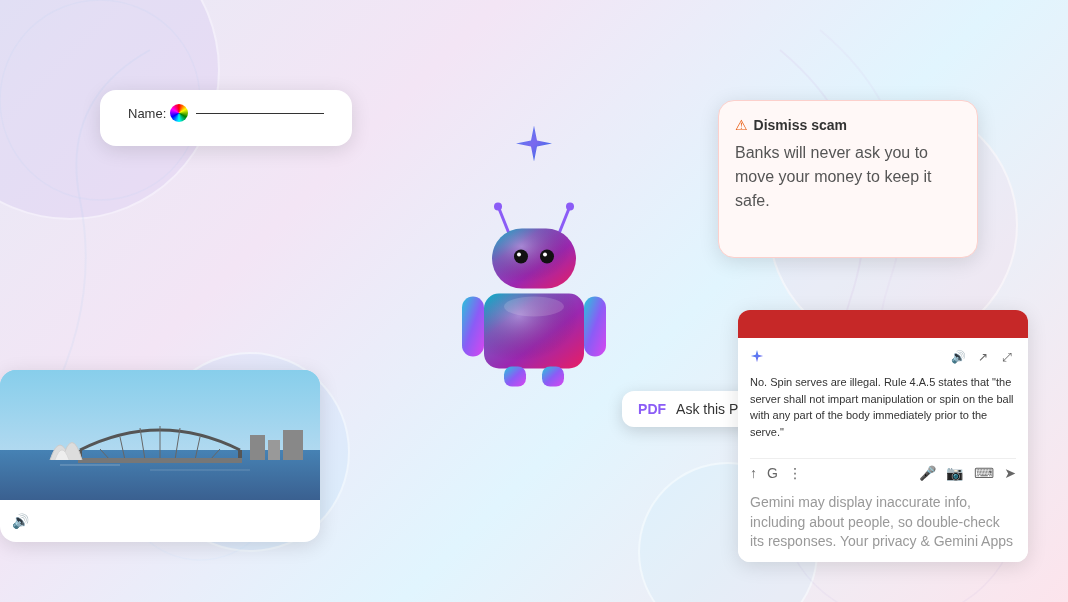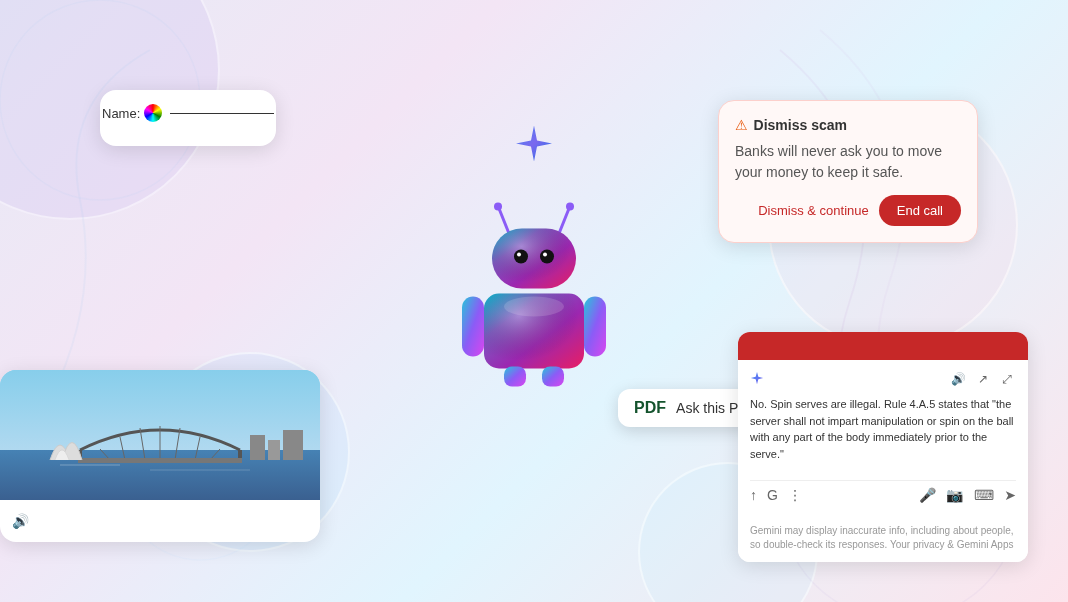--- a/index.html
+++ b/index.html
@@ -74,22 +74,22 @@
       background: white;
       border-radius: 16px;
       box-shadow: 0 4px 20px rgba(0,0,0,0.12);
       padding: 16px;
     }
 
     
     .math-card {
       top: 90px;
       left: 100px;
-      width: 176px;
-      padding: 14px 2px;
+      width: 252px;
+      padding: 14px 28px;
     }
 
     .math-card-name-row {
       display: flex;
       align-items: center;
       margin-bottom: 10px;
       font-size: 13px;
       color: #333;
     }
 
@@ -145,24 +145,24 @@
       font-size: 14px;
     }
 
     .scam-title {
       font-size: 14px;
       font-weight: 600;
       color: #333;
     }
 
     .scam-body {
-      font-size: 14px;
+      font-size: 16px;
       color: #555;
       line-height: 1.5;
-      margin-bottom: 12px;
+      margin-bottom: 28px;
     }
 
     .scam-actions {
       display: flex;
       align-items: center;
       justify-content: flex-end;
       gap: 10px;
     }
 
     .dismiss-btn {
@@ -296,23 +296,23 @@
       align-items: center;
     }
 
     .toolbar-icon {
       color: #666;
       font-size: 14px;
       cursor: pointer;
     }
 
     .pdf-disclaimer {
-      font-size: 10px;
+      font-size: 14px;
       color: #999;
-      margin-top: 15px;
+      margin-top: 6px;
       line-height: 1.4;
     }
 
     
     .ask-pdf-label {
       position: absolute;
       bottom: 175px;
       right: 295px;
       background: white;
       border-radius: 12px;
@@ -321,22 +321,22 @@
       display: flex;
       align-items: center;
       gap: 10px;
       font-size: 14px;
       font-weight: 500;
       color: #333;
       white-space: nowrap;
     }
 
     .pdf-icon-red {
-      color: #14532d;
-      font-size: 16px;
+      color: #8b5cf6;
+      font-size: 14px;
       font-weight: bold;
     }
 
     
     .robot-svg {
       width: 160px;
       height: 200px;
     }
 
     
@@ -375,24 +375,20 @@
   <div class="math-text">
   </div>
 </div>
 
 <div class="card scam-card">
   <div class="scam-header">
     <span class="scam-icon">⚠</span>
     <span class="scam-title">Dismiss scam</span>
   </div>
   <div class="scam-body">Banks will never ask you to move your money to keep it safe.</div>
-  <div class="scam-actions">
-    <button class="dismiss-btn">Dismiss &amp; continue</button>
-    <button class="end-call-btn">End call</button>
-  </div>
 </div>
 
 <div class="card sydney-card">
   <div class="sydney-image">
     
     <svg viewBox="0 0 320 130" width="320" height="130" xmlns="http://www.w3.org/2000/svg">
 
       <defs>
         <linearGradient id="skyGrad" x1="0" y1="0" x2="0" y2="1">
           <stop offset="0%" stop-color="#87CEEB"></stop>

